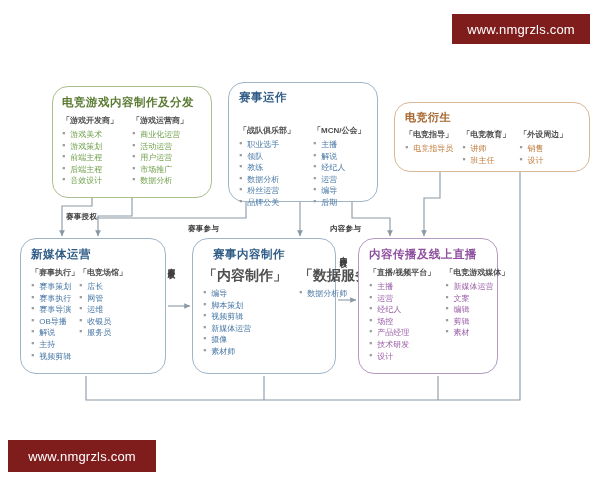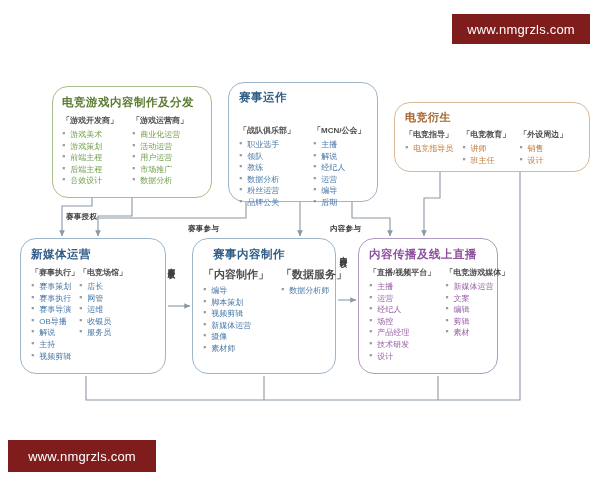--- a/index.html
+++ b/index.html
@@ -72,21 +72,21 @@
   #box-offline .box-title{color:#2f5c86;font-size:11.5px;margin:8px 0 0 10px;}
   #box-offline .cols{margin:5px 0 0 10px;gap:0;}
   #box-offline .col-head{color:#4f4f4f;font-size:8px;margin-bottom:3px;}
   #box-offline .item{color:#4878a6;font-size:8px;line-height:11.6px;}
   #box-offline .item .dot{color:#9a9a9a;}
 
   
   #box-content{left:192px;top:238px;width:144px;height:136px;border-color:#9fb5c8;}
   #box-content .box-title{color:#2f5c86;font-size:11.5px;margin:8px 0 0 20px;}
   #box-content .cols{margin:5px 0 0 10px;gap:12px;}
-  #box-content .col-head{color:#4f4f4f;font-size:11px;margin-bottom:3px;}
+  #box-content .col-head{color:#4f4f4f;font-size:14px;margin-bottom:3px;}
   #box-content .item{color:#4878a6;font-size:8px;line-height:11.6px;}
   #box-content .item .dot{color:#9a9a9a;}
 
   
   #box-live{left:358px;top:238px;width:140px;height:136px;border-color:#b39ac0;}
   #box-live .box-title{color:#8e4f9e;font-size:11.5px;margin:8px 0 0 10px;}
   #box-live .cols{margin:5px 0 0 10px;gap:10px;}
   #box-live .col-head{color:#4f4f4f;font-size:8px;margin-bottom:3px;}
   #box-live .item{color:#9a5fa8;font-size:8px;line-height:11.6px;}
   #box-live .item .dot{color:#9a9a9a;}

